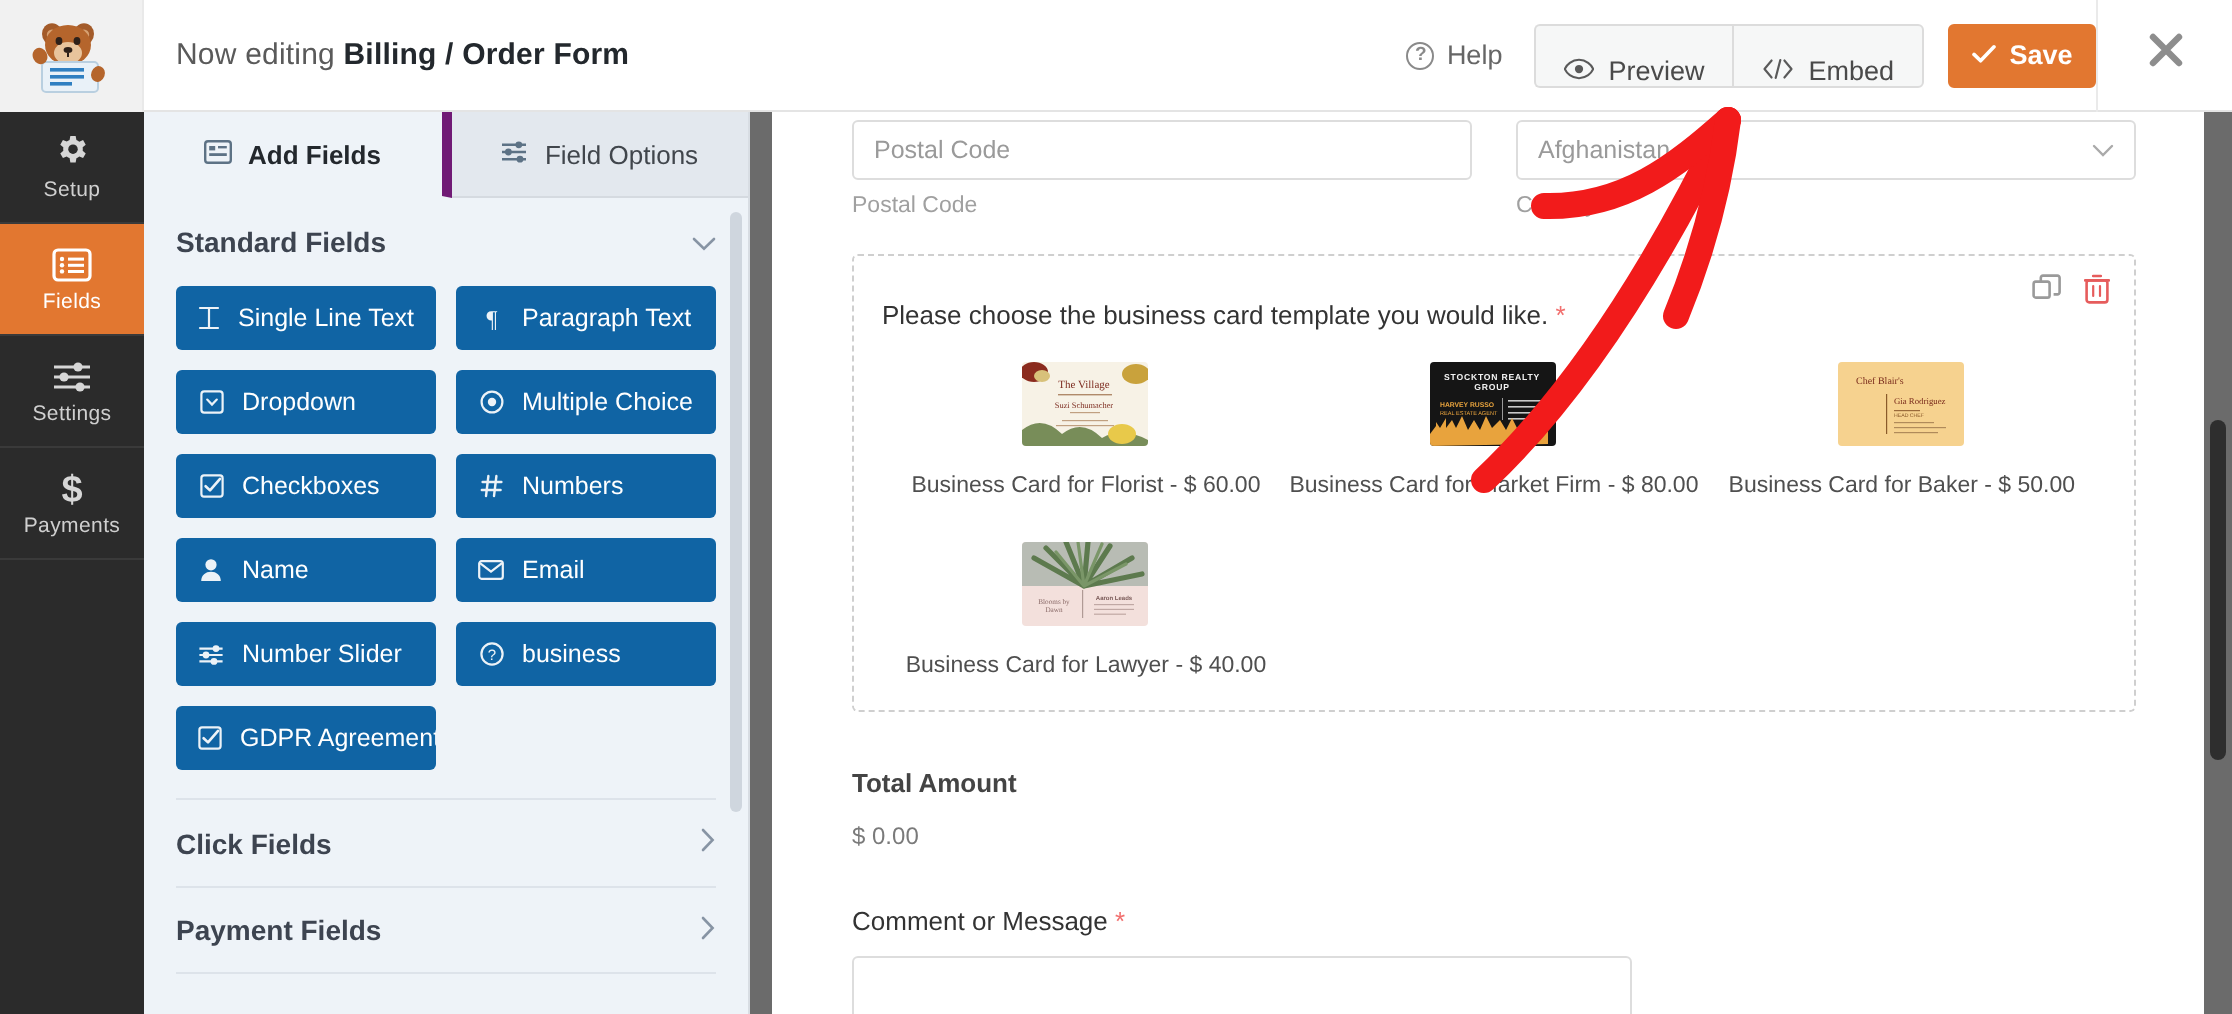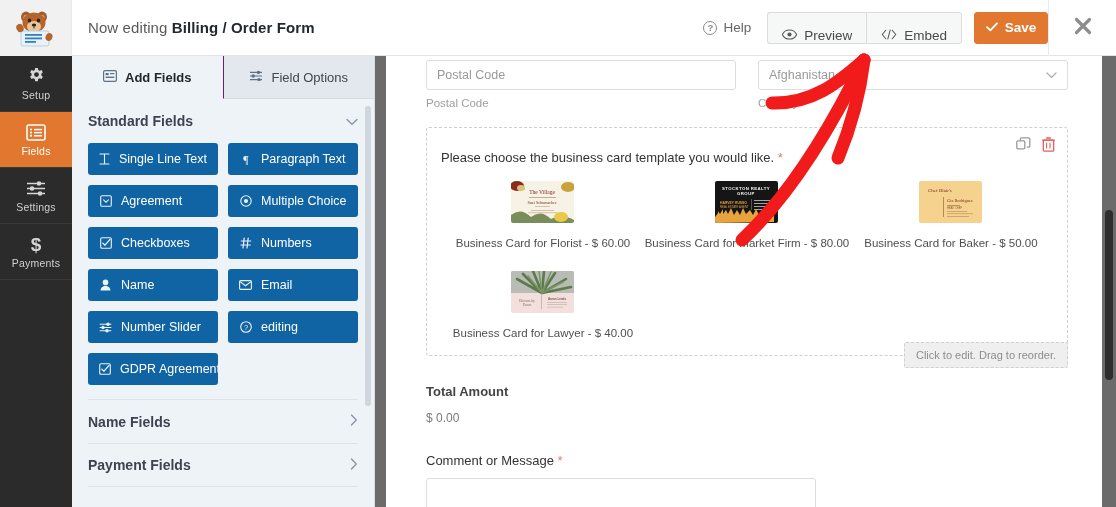--- a/index.html
+++ b/index.html
@@ -77,21 +77,21 @@
     position: absolute; top: 56px; left: 72px; width: 303px; height: 451px;
     background: #eef3f8; border-right: 1px solid #d8dde3; overflow: hidden;
   }
   .panel-tabs { display: flex; height: 43px; }
   .ptab {
     flex: 1; display: flex; align-items: center; justify-content: center; gap: 8px;
     font-size: 13px; color: #41464c; cursor: pointer;
     background: #e3e8ee; border-bottom: 1px solid #d5dae0;
   }
   .ptab.active { background: #eef3f8; border-bottom: 1px solid transparent; color: #23282d; font-weight: bold; }
-  .ptab:first-child { border-right: 1px solid #701a75; }
+  .ptab:first-child { border-right: 5px solid #701a75; }
   .panel-body { padding: 0 16px; position: relative; }
   .sect-head {
     display: flex; align-items: center; justify-content: space-between;
     height: 44px; font-size: 14px; font-weight: bold; color: #3d4450;
   }
   .chev { color: #8794a4; font-size: 13px; }
   .fgrid { display: grid; grid-template-columns: 1fr 1fr; gap: 10px 10px; }
   .fbtn {
     display: flex; align-items: center; gap: 9px;
     height: 32px; padding: 0 11px;
@@ -367,21 +367,21 @@
           <span>Paragraph Text</span>
         </div>
 
         <div class="fbtn">
           <span class="fi">
             <svg width="12" height="12" viewBox="0 0 12 12">
                 <rect x="0.7" y="0.7" width="10.6" height="10.6" rx="1.4" fill="none" stroke="#fff" stroke-width="1.1"></rect>
                 <path d="M3.6 4.8 6 7.3 8.4 4.8" fill="none" stroke="#fff" stroke-width="1.1" stroke-linecap="round"></path>
               </svg>
           </span>
-          <span>Agreement</span>
+          <span>Dropdown</span>
         </div>
 
         <div class="fbtn">
           <span class="fi">
             <svg width="12" height="12" viewBox="0 0 12 12">
                 <circle cx="6" cy="6" r="5.2" fill="none" stroke="#fff" stroke-width="1.1"></circle>
                 <circle cx="6" cy="6" r="2.1" fill="#fff"></circle>
               </svg>
           </span>
           <span>Multiple Choice</span>
@@ -438,37 +438,37 @@
           <span>Number Slider</span>
         </div>
 
         <div class="fbtn">
           <span class="fi">
             <svg width="12" height="12" viewBox="0 0 12 12">
                 <circle cx="6" cy="6" r="5.3" fill="none" stroke="#fff" stroke-width="1.1"></circle>
                 <text x="6" y="9" font-family="Liberation Sans, sans-serif" font-size="7.5" fill="#fff" text-anchor="middle">?</text>
               </svg>
           </span>
-          <span>editing</span>
+          <span>business</span>
         </div>
 
         <div class="fbtn">
           <span class="fi">
             <svg width="12" height="12" viewBox="0 0 12 12">
                 <rect x="0.7" y="0.7" width="10.6" height="10.6" rx="1.3" fill="none" stroke="#fff" stroke-width="1.1"></rect>
                 <path d="M2.8 6.1 5 8.2 10 2.4" fill="none" stroke="#fff" stroke-width="1.3" stroke-linecap="round" stroke-linejoin="round"></path>
               </svg>
           </span>
           <span>GDPR Agreement</span>
         </div>
       </div>
 
       <div class="accordion">
         <div class="acc-row">
-          <span>Name Fields</span>
+          <span>Click Fields</span>
           <span class="chev">
             <svg width="8" height="12" viewBox="0 0 8 12">
                 <path d="M1.5 1 6.3 6 1.5 11" fill="none" stroke="#8794a4" stroke-width="1.3" stroke-linecap="round"></path>
               </svg>
           </span>
         </div>
         <div class="acc-row">
           <span>Payment Fields</span>
           <span class="chev">
             <svg width="8" height="12" viewBox="0 0 8 12">
@@ -599,21 +599,20 @@
                 <text x="46" y="29" font-family="Liberation Sans, sans-serif" font-size="3" font-weight="bold" fill="#7a5a58" text-anchor="middle">Aaron Leads</text>
                 <rect x="36" y="31" width="20" height="0.6" fill="#c0a8a4"></rect>
                 <rect x="36" y="33.4" width="20" height="0.6" fill="#c0a8a4"></rect>
                 <rect x="36" y="35.8" width="16" height="0.6" fill="#c0a8a4"></rect>
               </svg>
             </div>
             <div class="card-cap">Business Card for Lawyer - $ 40.00</div>
           </div>
         </div>
 
-        <div class="drag-hint">Click to edit. Drag to reorder.</div>
       </div>
 
       <div class="total-lbl">Total Amount</div>
       <div class="total-val">$ 0.00</div>
 
       <div class="cm-lbl">
         <span>Comment or Message</span>
         <span class="req">*</span>
       </div>
       <div class="textarea"></div>

